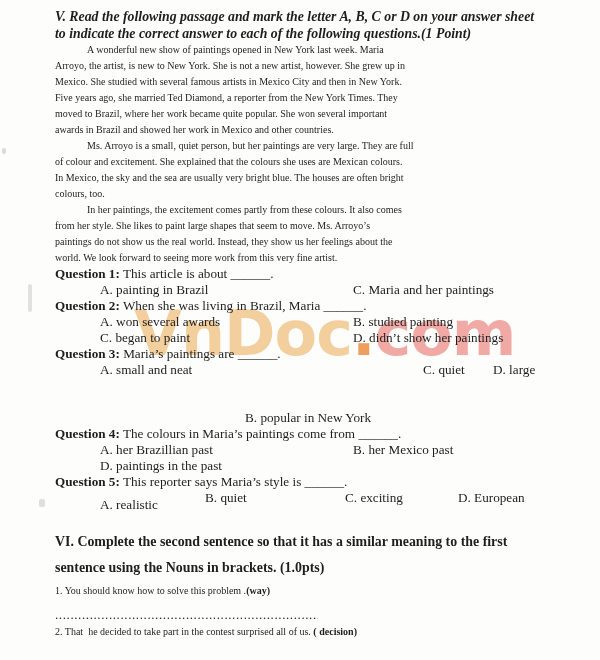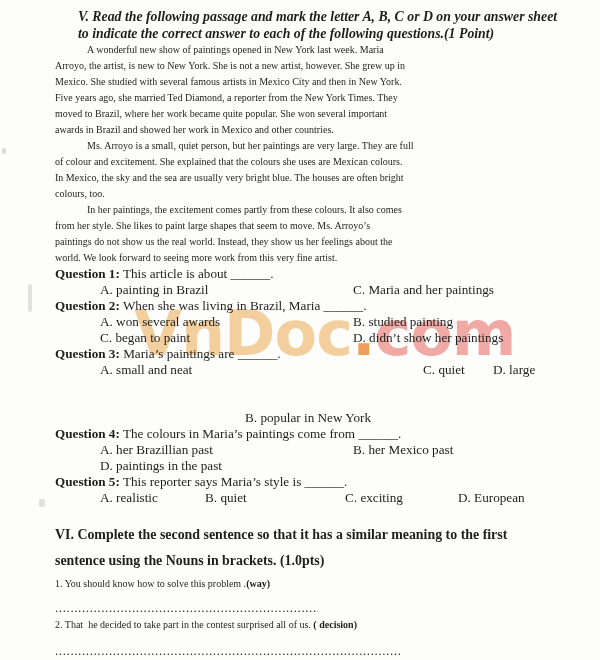--- a/index.html
+++ b/index.html
@@ -4,35 +4,35 @@
 <style>
   html,body { margin:0; padding:0; background:#ffffff; }
   .page {
     position:relative; width:600px; height:660px;
     background:#fdfdfc; overflow:hidden;
     font-family:"Liberation Serif", serif; color:#1e1e1e;
   }
   .content { position:relative; z-index:1; padding:9px 24px 0 55px; }
 
   
-  .v-heading { font-weight:bold; font-style:italic; font-size:13.8px; line-height:16.5px; white-space:nowrap;margin-left:23px; }
+  .v-heading { font-weight:bold; font-style:italic; font-size:13.8px; line-height:16.5px; white-space:nowrap; }
 
   
   .pline { font-size:10px; line-height:16px; white-space:nowrap; }
   .indent { padding-left:32px; }
 
   
   .qline { font-size:13.2px; line-height:16px; white-space:nowrap; }
   .qlabel { font-weight:bold; }
   .opts { padding-left:45px; }
   .opt-row { display:flex;align-items:center; }
   .opt-left { width:253px; flex:none; }
   .q3row span, .q5row span { display:inline-block; vertical-align:top; }
   .q3-a { width:145px; } .q3-b { width:178px;margin-top:48px; } .q3-c { width:70px; }
-  .q5-a { width:105px; } .q5-b { width:140px; } .q5-c { width:113px; }
+  .q5-a { width:105px;margin-top:7px; } .q5-b { width:140px; } .q5-c { width:113px; }
 
   
   .vi-wrap { margin-top:16px; }
   .vi-heading { font-weight:bold; font-size:13.9px; line-height:26px; white-space:nowrap; }
   .vi-item { margin-top:1px; font-size:10px; line-height:18px; white-space:pre-wrap; }
   .vi-noun { font-weight:bold; }
   .dots { font-size:13px; line-height:15px; letter-spacing:0.6px; white-space:nowrap; overflow:hidden; color:#2a2a2a; margin-top:7px; }
   .dots1 { max-width:263px; }
   .dots2 { max-width:346px; margin-top:9px; }
   .the-end { margin-top:3px; margin-left:178px; font-weight:bold; font-size:13.4px; line-height:16px; width:fit-content;text-align:center; }

